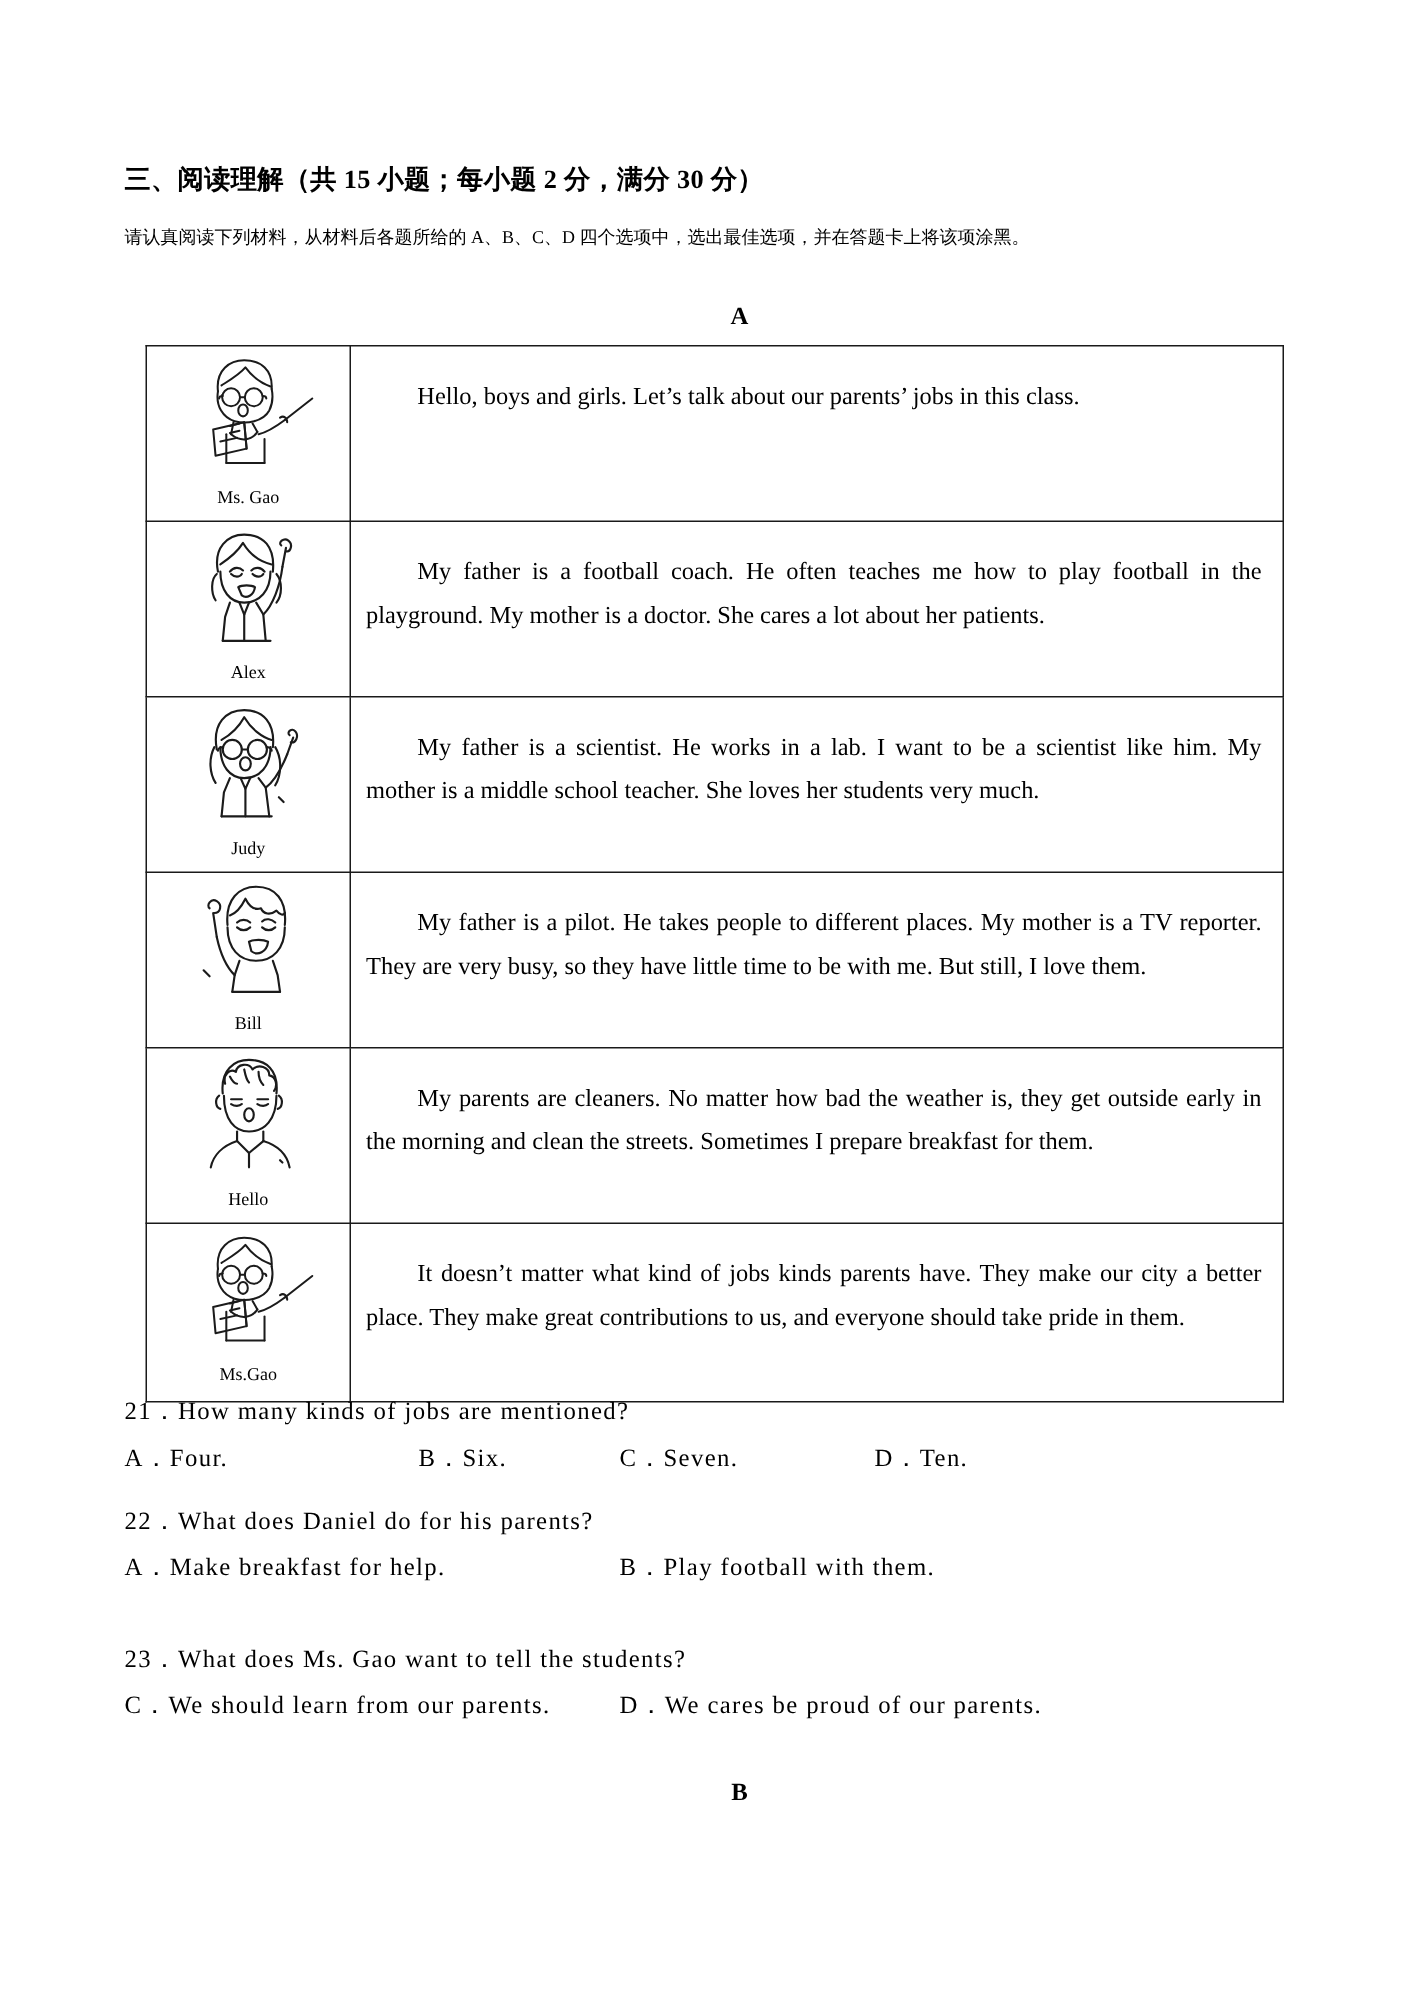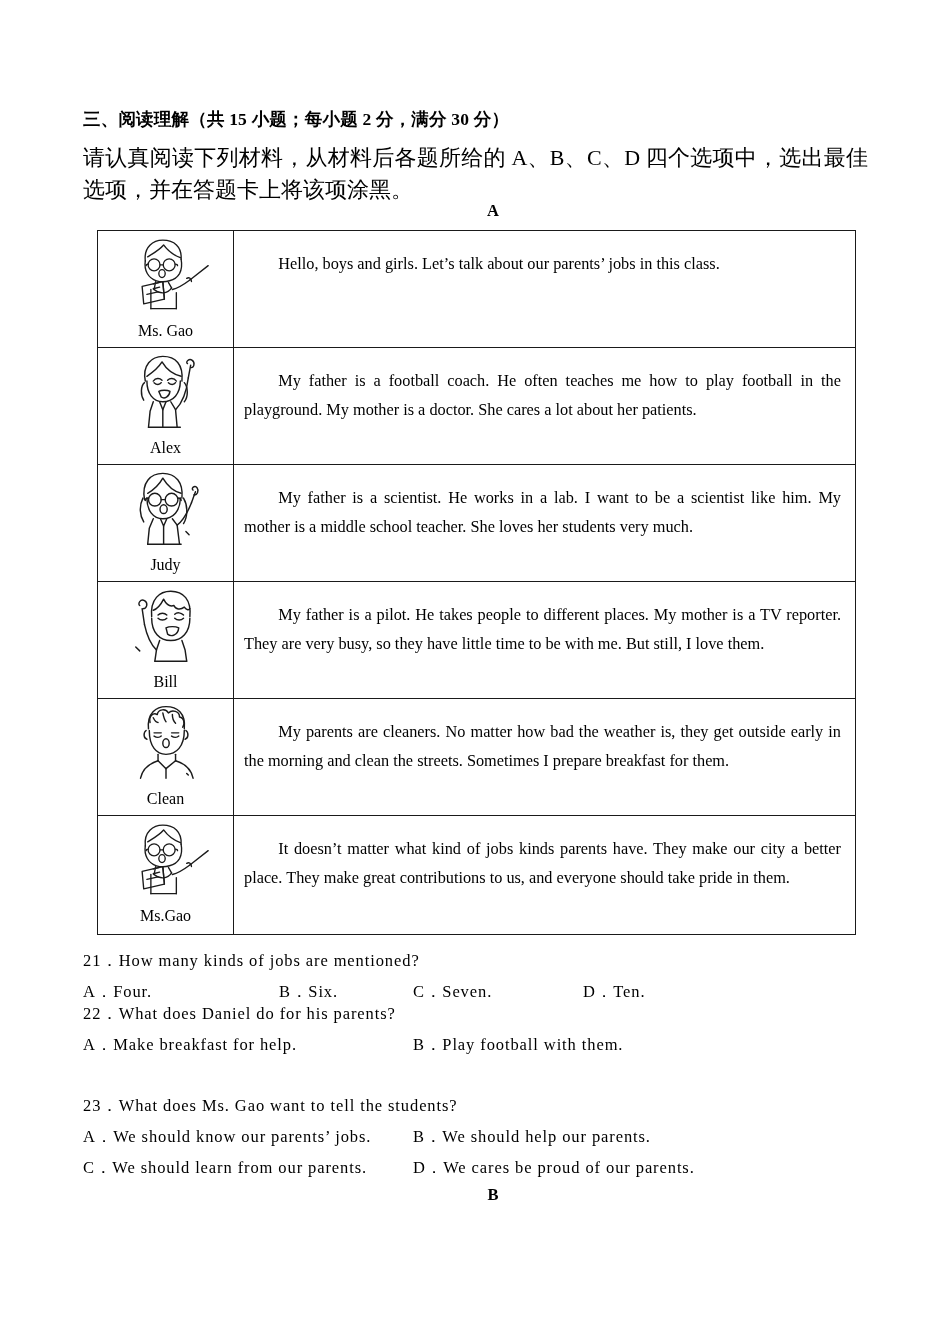--- a/index.html
+++ b/index.html
@@ -32,21 +32,21 @@
     letter-spacing: 0.2px;
     white-space: nowrap;
   }
 
   
   .intro {
     position: absolute;
     left: 83px;
     top: 142px;
     width: 785px;
-    font-size: 22px;
+    font-size: 12px;
     line-height: 32px;
     text-align: justify;
     text-justify: inter-ideograph;
   }
 
   
   .passage-letter {
     position: absolute;
     width: 950px;
     left: 0;
@@ -81,21 +81,21 @@
   }
   .avatar-art {
     display: block;
     margin: 0 auto;
     width: 96px;
     height: 78px;
   }
   .avatar-name {
     display: block;
     margin-top: 6px;
-    font-size: 16px;
+    font-size: 12px;
     line-height: 20px;
     text-align: center;
   }
 
   .speech-cell {
     padding: 18px 14px 10px 10px;
   }
   .speech-text {
     font-size: 16.3px;
     line-height: 29px;
@@ -138,21 +138,21 @@
   }
   
   .c4-1 { left: 0px; }
   .c4-2 { left: 162px; margin-left: 34px; }
   .c4-3 { left: 330px; }
   .c4-4 { left: 500px; }
   
   .c2-1 { left: 0px; }
   .c2-2 { left: 330px; }
 
-  #q21 { top: 946px; }
+  #q21 { top: 926px; }
   #q22 { top: 999px; }
   #q23 { top: 1091px; }
 </style>
 </head>
 <body>
 
 <div class="page">
 
   <div class="sec-title">三、阅读理解（共 15 小题；每小题 2 分，满分 30 分）</div>
 
@@ -328,21 +328,21 @@
                 <path d="M85 32 C89 35 88 42 84 43"></path>
                 <path d="M50 62 L50 70"></path>
                 <path d="M72 62 L72 70"></path>
                 <path d="M50 70 L60 80 L72 70"></path>
                 <path d="M60 80 L60 92"></path>
                 <path d="M50 70 C38 74 30 82 28 92"></path>
                 <path d="M72 70 C85 74 92 82 94 92"></path>
                 <path d="M86 86 L88 88"></path>
               </g>
             </svg>
-            <span class="avatar-name">Clean</span>
+            <span class="avatar-name">Hello</span>
           </div>
         </td>
         <td class="col-text">
           <div class="speech-cell">
             <div class="speech-text">My parents are cleaners. No matter how bad the weather is, they get outside early in the morning and clean the streets. Sometimes I prepare breakfast for them.</div>
           </div>
         </td>
       </tr>
 
       <tr class="r6">
@@ -402,24 +402,20 @@
     <div class="q-line q-stem"><span>22．</span><span>What does Daniel do for his parents?</span></div>
     <div class="opt-row">
       <span class="opt c2-1">A．Make breakfast for help.</span>
       <span class="opt c2-2">B．Play football with them.</span>
     </div>
   </div>
 
   <div class="qblock" id="q23">
     <div class="q-line q-stem"><span>23．</span><span>What does Ms. Gao want to tell the students?</span></div>
     <div class="opt-row">
-      <span class="opt c2-1">A．We should know our parents’ jobs.</span>
-      <span class="opt c2-2">B．We should help our parents.</span>
-    </div>
-    <div class="opt-row">
       <span class="opt c2-1">C．We should learn from our parents.</span>
       <span class="opt c2-2">D．We cares be proud of our parents.</span>
     </div>
   </div>
 
   <div class="passage-letter b">B</div>
 
 </div>
 
 </body></html>

